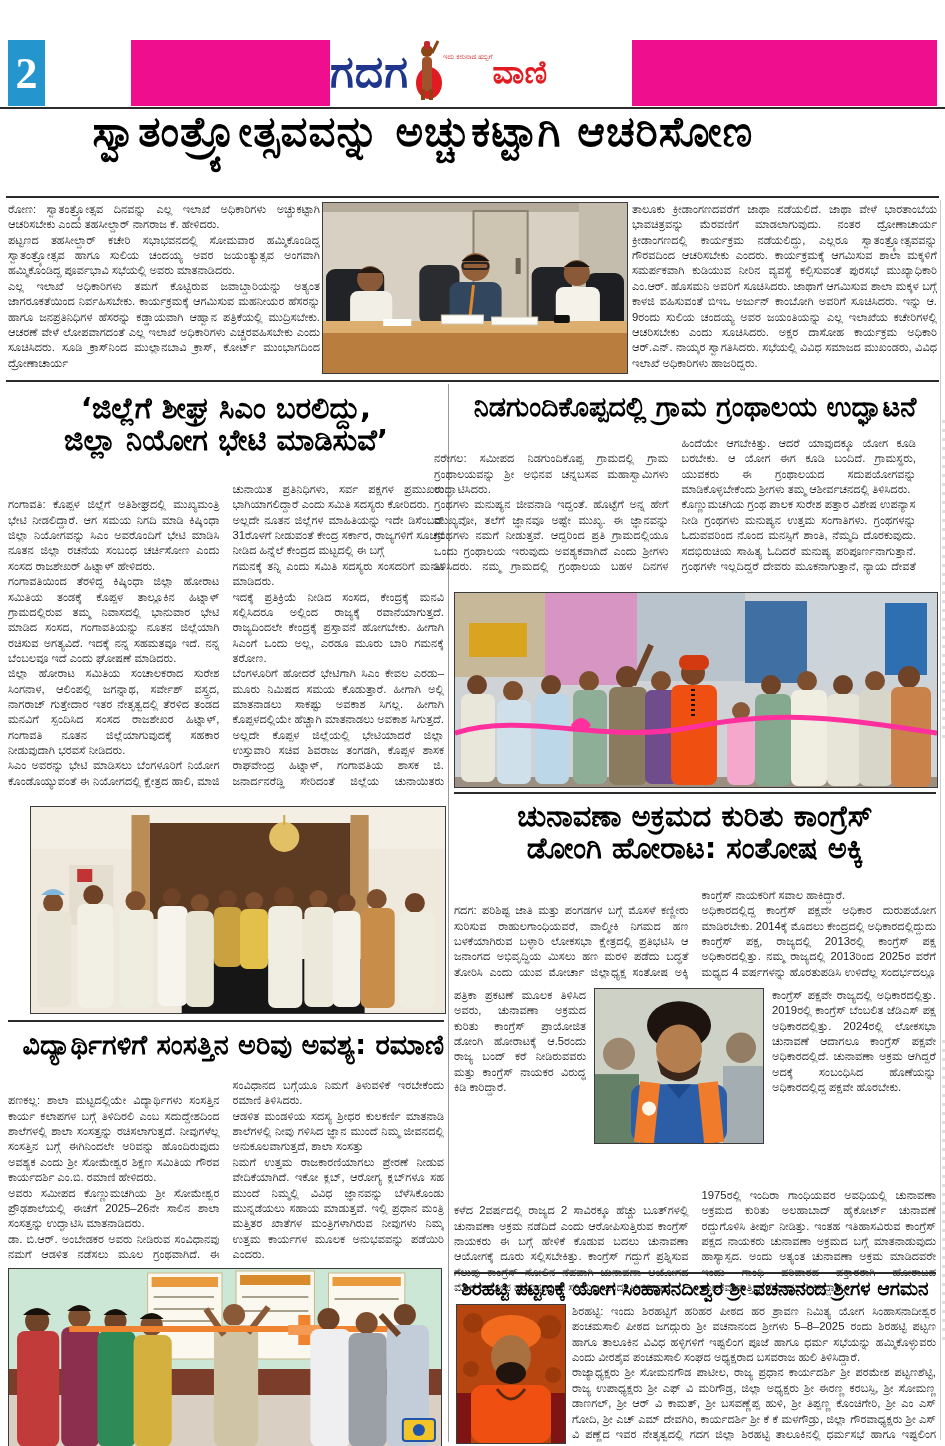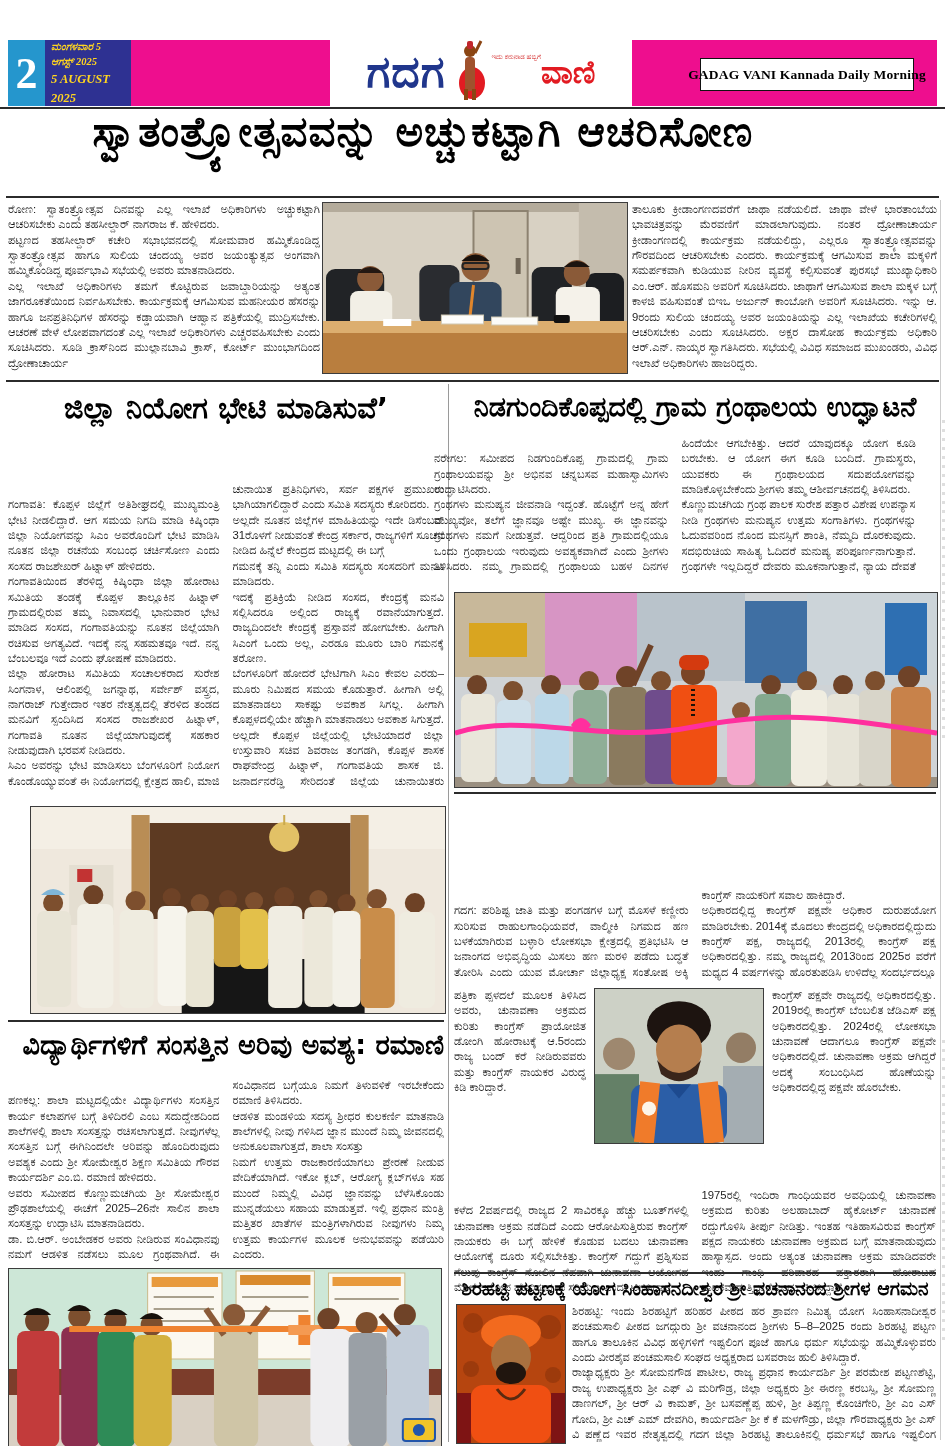--- a/index.html
+++ b/index.html
@@ -11,40 +11,36 @@
   .cols2{column-count:2;column-gap:13px;column-fill:auto;}
   .headline{font-family:"DejaVu Sans",sans-serif;font-weight:bold;color:#000;text-align:center;line-height:1.12;}
   .photo-frame{border:1px solid #3c3c3c;background:#eceae4;overflow:hidden;}
   .photo-frame svg{display:block;width:100%;height:100%;}
   .num-box{background:#2596cd;color:#ffffff;display:flex;align-items:center;justify-content:center;
            font-family:"Liberation Serif",serif;font-size:44px;font-weight:bold;}
   .date-box{background:#2e3192;color:#ffd520;display:flex;flex-direction:column;justify-content:center;
             padding:4px 6px;font-family:"Liberation Serif",serif;font-weight:bold;font-style:italic;
             font-size:12.5px;line-height:1.5;box-sizing:border-box;}
   .pink-band{background:#ee0e8e;}
-  .logo-panel{background:#ffffff;display:flex;align-items:center;justify-content:center;gap:6px;}
+  .logo-panel{background:#ffffff;display:flex;align-items:center;gap:0;}
   .logo-kn1{font-family:"DejaVu Sans",sans-serif;font-weight:bold;font-size:44px;color:#20368c;letter-spacing:1px;}
   .logo-kn2{font-family:"DejaVu Sans",sans-serif;font-weight:bold;font-size:32px;color:#e21b22;}
   .logo-tag{font-size:7px;color:#d01a1a;line-height:1.2;max-width:70px;}
   .edition-box{background:#ffffff;border:1.5px solid #111;display:flex;align-items:center;justify-content:center;
                font-family:"Liberation Serif",serif;font-weight:bold;font-size:13.5px;color:#000;
                letter-spacing:0.2px;white-space:nowrap;}
   .margin-strip{width:6px;background:repeating-linear-gradient(180deg,#c9c9c9 0 3px,transparent 3px 9px);opacity:.6;}
 </style>
 </head>
 <body>
 
 <div class="page">
 
   <div class="abs num-box" style="left:8px;top:40px;width:37px;height:66px;">2</div>
 
-  <div class="abs date-box" style="left:45px;top:40px;width:86px;height:66px;">
-    <span style="font-size:10.5px;">ಮಂಗಳವಾರ 5 ಆಗಸ್ಟ್ 2025</span>
-    <span>5 AUGUST 2025</span>
-  </div>
 
   <div class="abs pink-band" style="left:131px;top:40px;width:806px;height:66px;"></div>
 
   <div class="abs logo-panel" style="left:330px;top:36px;width:302px;height:72px;">
     <span class="logo-kn1">ಗದಗ</span>
     <span>
       <svg width="34" height="62" viewBox="0 0 34 62">
         <ellipse cx="20" cy="44" rx="13" ry="16" fill="#e21b22"></ellipse>
         <rect x="13" y="18" width="10" height="34" rx="4" fill="#a0522d"></rect>
         <circle cx="18" cy="12" r="6" fill="#8b4513"></circle>
@@ -53,21 +49,20 @@
         <rect x="12" y="50" width="4" height="11" fill="#8b4513"></rect>
         <rect x="20" y="50" width="4" height="11" fill="#8b4513"></rect>
       </svg>
     </span>
     <span style="display:flex;flex-direction:row;align-items:flex-start;">
       <span class="logo-tag">ಇದು ಕರುನಾಡ ಹಬ್ಬಿಗೆ</span>
       <span class="logo-kn2">ವಾಣಿ</span>
     </span>
   </div>
 
-  <div class="abs edition-box" style="left:700px;top:58px;width:212px;height:31px;">GADAG VANI Kannada Daily Morning</div>
 
   <div class="abs rule" style="left:0;top:107px;width:945px;height:2px;"></div>
 
   <div class="abs headline" style="left:0;top:108px;width:846px;font-size:42px;letter-spacing:1px;">ಸ್ವಾತಂತ್ರ್ಯೋತ್ಸವವನ್ನು ಅಚ್ಚುಕಟ್ಟಾಗಿ ಆಚರಿಸೋಣ</div>
 
   <div class="abs rule" style="left:6px;top:196px;width:933px;height:1.5px;"></div>
 
   <div class="abs body-text" style="left:8px;top:202px;width:312px;height:176px;">ರೋಣ: ಸ್ವಾತಂತ್ರ್ಯೋತ್ಸವ ದಿನವನ್ನು ಎಲ್ಲ ಇಲಾಖೆ ಅಧಿಕಾರಿಗಳು ಅಚ್ಚುಕಟ್ಟಾಗಿ ಆಚರಿಸಬೇಕು ಎಂದು ತಹಸೀಲ್ದಾರ್ ನಾಗರಾಜ ಕೆ. ಹೇಳಿದರು.
 ಪಟ್ಟಣದ ತಹಸೀಲ್ದಾರ್ ಕಚೇರಿ ಸಭಾಭವನದಲ್ಲಿ ಸೋಮವಾರ ಹಮ್ಮಿಕೊಂಡಿದ್ದ ಸ್ವಾತಂತ್ರ್ಯೋತ್ಸವ ಹಾಗೂ ಸುಲಿಯ ಚಂದಯ್ಯ ಅವರ ಜಯಂತ್ಯುತ್ಸವ ಅಂಗವಾಗಿ ಹಮ್ಮಿಕೊಂಡಿದ್ದ ಪೂರ್ವಭಾವಿ ಸಭೆಯಲ್ಲಿ ಅವರು ಮಾತನಾಡಿದರು.
 ಎಲ್ಲ ಇಲಾಖೆ ಅಧಿಕಾರಿಗಳು ತಮಗೆ ಕೊಟ್ಟಿರುವ ಜವಾಬ್ದಾರಿಯನ್ನು ಅತ್ಯಂತ ಜಾಗರೂಕತೆಯಿಂದ ನಿರ್ವಹಿಸಬೇಕು. ಕಾರ್ಯಕ್ರಮಕ್ಕೆ ಆಗಮಿಸುವ ಮಹನೀಯರ ಹೆಸರನ್ನು ಹಾಗೂ ಜನಪ್ರತಿನಿಧಿಗಳ ಹೆಸರನ್ನು ಕಡ್ಡಾಯವಾಗಿ ಆಹ್ವಾನ ಪತ್ರಿಕೆಯಲ್ಲಿ ಮುದ್ರಿಸಬೇಕು. ಆಚರಣೆ ವೇಳೆ ಲೋಪವಾಗದಂತೆ ಎಲ್ಲ ಇಲಾಖೆ ಅಧಿಕಾರಿಗಳು ಎಚ್ಚರವಹಿಸಬೇಕು ಎಂದು ಸೂಚಿಸಿದರು. ಸೂಡಿ ಕ್ರಾಸ್‌ನಿಂದ ಮುಲ್ಲಾನಬಾವಿ ಕ್ರಾಸ್, ಕೋರ್ಟ್ ಮುಂಭಾಗದಿಂದ ದ್ರೋಣಾಚಾರ್ಯ</div>
@@ -106,20 +101,21 @@
   <div class="abs body-text" style="left:632px;top:202px;width:305px;height:176px;">ತಾಲೂಕು ಕ್ರೀಡಾಂಗಣದವರೆಗೆ ಜಾಥಾ ನಡೆಯಲಿದೆ. ಜಾಥಾ ವೇಳೆ ಭಾರತಾಂಬೆಯ ಭಾವಚಿತ್ರವನ್ನು ಮೆರವಣಿಗೆ ಮಾಡಲಾಗುವುದು. ನಂತರ ದ್ರೋಣಾಚಾರ್ಯ ಕ್ರೀಡಾಂಗಣದಲ್ಲಿ ಕಾರ್ಯಕ್ರಮ ನಡೆಯಲಿದ್ದು, ಎಲ್ಲರೂ ಸ್ವಾತಂತ್ರ್ಯೋತ್ಸವವನ್ನು ಗೌರವದಿಂದ ಆಚರಿಸಬೇಕು ಎಂದರು. ಕಾರ್ಯಕ್ರಮಕ್ಕೆ ಆಗಮಿಸುವ ಶಾಲಾ ಮಕ್ಕಳಿಗೆ ಸಮರ್ಪಕವಾಗಿ ಕುಡಿಯುವ ನೀರಿನ ವ್ಯವಸ್ಥೆ ಕಲ್ಪಿಸುವಂತೆ ಪುರಸಭೆ ಮುಖ್ಯಾಧಿಕಾರಿ ಎಂ.ಆರ್. ಹೊಸಮನಿ ಅವರಿಗೆ ಸೂಚಿಸಿದರು. ಜಾಥಾಗೆ ಆಗಮಿಸುವ ಶಾಲಾ ಮಕ್ಕಳ ಬಗ್ಗೆ ಕಾಳಜಿ ವಹಿಸುವಂತೆ ಬಿಇಒ ಅರ್ಜುನ್ ಕಾಂಬೋಗಿ ಅವರಿಗೆ ಸೂಚಿಸಿದರು. ಇನ್ನು ಆ. 9ರಂದು ಸುಲಿಯ ಚಂದಯ್ಯ ಅವರ ಜಯಂತಿಯನ್ನು ಎಲ್ಲ ಇಲಾಖೆಯ ಕಚೇರಿಗಳಲ್ಲಿ ಆಚರಿಸಬೇಕು ಎಂದು ಸೂಚಿಸಿದರು. ಅಕ್ಷರ ದಾಸೋಹ ಕಾರ್ಯಕ್ರಮ ಅಧಿಕಾರಿ ಆರ್.ಎನ್. ನಾಯ್ಕರ ಸ್ವಾಗತಿಸಿದರು. ಸಭೆಯಲ್ಲಿ ವಿವಿಧ ಸಮಾಜದ ಮುಖಂಡರು, ವಿವಿಧ ಇಲಾಖೆ ಅಧಿಕಾರಿಗಳು ಹಾಜರಿದ್ದರು.</div>
 
   <div class="abs rule" style="left:6px;top:380px;width:933px;height:1.5px;"></div>
 
   <div class="abs vline" style="left:448px;top:384px;width:1px;height:1058px;"></div>
   <div class="abs vline" style="left:940px;top:200px;width:1px;height:1240px;opacity:.5;"></div>
   <div class="abs margin-strip" style="left:942px;top:420px;height:320px;"></div>
   <div class="abs margin-strip" style="left:942px;top:1040px;height:300px;"></div>
 
   <div class="abs headline" style="left:8px;top:392px;width:436px;font-size:29px;">
+    <div>‘ಜಿಲ್ಲೆಗೆ ಶೀಘ್ರ ಸಿಎಂ ಬರಲಿದ್ದು,</div>
     <div>ಜಿಲ್ಲಾ ನಿಯೋಗ ಭೇಟಿ ಮಾಡಿಸುವೆ’</div>
   </div>
 
   <div class="abs body-text cols2" style="left:8px;top:482px;width:436px;height:318px;">
     <span>ಗಂಗಾವತಿ: ಕೊಪ್ಪಳ ಜಿಲ್ಲೆಗೆ ಅತಿಶೀಘ್ರದಲ್ಲಿ ಮುಖ್ಯಮಂತ್ರಿ ಭೇಟಿ ನೀಡಲಿದ್ದಾರೆ. ಆಗ ಸಮಯ ನಿಗದಿ ಮಾಡಿ ಕಿಷ್ಕಿಂಧಾ ಜಿಲ್ಲಾ ನಿಯೋಗವನ್ನು ಸಿಎಂ ಅವರೊಂದಿಗೆ ಭೇಟಿ ಮಾಡಿಸಿ ನೂತನ ಜಿಲ್ಲಾ ರಚನೆಯ ಸಂಬಂಧ ಚರ್ಚಿಸೋಣ ಎಂದು ಸಂಸದ ರಾಜಶೇಖರ್ ಹಿಟ್ನಾಳ್ ಹೇಳಿದರು.
 ಗಂಗಾವತಿಯಿಂದ ತೆರಳಿದ್ದ ಕಿಷ್ಕಿಂಧಾ ಜಿಲ್ಲಾ ಹೋರಾಟ ಸಮಿತಿಯ ತಂಡಕ್ಕೆ ಕೊಪ್ಪಳ ತಾಲ್ಲೂಕಿನ ಹಿಟ್ನಾಳ್ ಗ್ರಾಮದಲ್ಲಿರುವ ತಮ್ಮ ನಿವಾಸದಲ್ಲಿ ಭಾನುವಾರ ಭೇಟಿ ಮಾಡಿದ ಸಂಸದ, ಗಂಗಾವತಿಯನ್ನು ನೂತನ ಜಿಲ್ಲೆಯಾಗಿ ರಚಿಸುವ ಅಗತ್ಯವಿದೆ. ಇದಕ್ಕೆ ನನ್ನ ಸಹಮತವೂ ಇದೆ. ನನ್ನ ಬೆಂಬಲವೂ ಇದೆ ಎಂದು ಘೋಷಣೆ ಮಾಡಿದರು.
 ಜಿಲ್ಲಾ ಹೋರಾಟ ಸಮಿತಿಯ ಸಂಚಾಲಕರಾದ ಸುರೇಶ ಸಿಂಗನಾಳ, ಆಲಿಂಪಲ್ಲಿ ಜಗನ್ನಾಥ, ಸರ್ವೇಶ್ ವಸ್ತ್ರದ, ನಾಗರಾಜ್ ಗುತ್ತೇದಾರ ಇತರ ನೇತೃತ್ವದಲ್ಲಿ ತೆರಳಿದ ತಂಡದ ಮನವಿಗೆ ಸ್ಪಂದಿಸಿದ ಸಂಸದ ರಾಜಶೇಖರ ಹಿಟ್ನಾಳ್, ಗಂಗಾವತಿ ನೂತನ ಜಿಲ್ಲೆಯಾಗುವುದಕ್ಕೆ ಸಹಕಾರ ನೀಡುವುದಾಗಿ ಭರವಸೆ ನೀಡಿದರು.
 ಸಿಎಂ ಅವರನ್ನು ಭೇಟಿ ಮಾಡಿಸಲು ಬೆಂಗಳೂರಿಗೆ ನಿಯೋಗ ಕೊಂಡೊಯ್ಯುವಂತೆ ಈ ನಿಯೋಗದಲ್ಲಿ ಕ್ಷೇತ್ರದ ಹಾಲಿ, ಮಾಜಿ ಚುನಾಯಿತ ಪ್ರತಿನಿಧಿಗಳು, ಸರ್ವ ಪಕ್ಷಗಳ ಪ್ರಮುಖರು ಭಾಗಿಯಾಗಲಿದ್ದಾರೆ ಎಂದು ಸಮಿತಿ ಸದಸ್ಯರು ಕೋರಿದರು.
 ಅಲ್ಲದೇ ನೂತನ ಜಿಲ್ಲೆಗಳ ಮಾಹಿತಿಯನ್ನು ಇದೇ ಡಿಸೆಂಬರ್ 31ರೊಳಗೆ ನೀಡುವಂತೆ ಕೇಂದ್ರ ಸರ್ಕಾರ, ರಾಜ್ಯಗಳಿಗೆ ಸೂಚನೆ ನೀಡಿದ ಹಿನ್ನೆಲೆ ಕೇಂದ್ರದ ಮಟ್ಟದಲ್ಲಿ ಈ ಬಗ್ಗೆ</span>
     <span>ಗಮನಕ್ಕೆ ತನ್ನಿ ಎಂದು ಸಮಿತಿ ಸದಸ್ಯರು ಸಂಸದರಿಗೆ ಮನವಿ ಮಾಡಿದರು.
@@ -280,28 +276,32 @@
         <rect x="404" y="97" width="34" height="96" rx="7" fill="#d8d5c9"></rect>
       <circle cx="454" cy="84" r="11" fill="#6f4328"></circle>
         <rect x="436" y="94" width="40" height="100" rx="7" fill="#c8824a"></rect>
       <path d="M0 140 C 70 118, 150 152, 238 134 S 390 126, 482 140" stroke="#ff2f9e" stroke-width="5" fill="none"></path>
       <path d="M116 132 q 10 -14 20 0 q -10 14 -20 0" fill="#ff2f9e"></path>
     </svg>
   </div>
 
   <div class="abs rule" style="left:454px;top:792px;width:482px;height:1.5px;"></div>
 
+  <div class="abs headline" style="left:454px;top:800px;width:482px;font-size:29px;">
+    <div>ಚುನಾವಣಾ ಅಕ್ರಮದ ಕುರಿತು ಕಾಂಗ್ರೆಸ್</div>
+    <div>ಡೋಂಗಿ ಹೋರಾಟ: ಸಂತೋಷ ಅಕ್ಕಿ</div>
+  </div>
 
   <div class="abs body-text cols2" style="left:454px;top:888px;width:482px;height:98px;">
     <span>ಗದಗ: ಪರಿಶಿಷ್ಟ ಜಾತಿ ಮತ್ತು ಪಂಗಡಗಳ ಬಗ್ಗೆ ಮೊಸಳೆ ಕಣ್ಣೀರು ಸುರಿಸುವ ರಾಹುಲಗಾಂಧಿಯವರೆ, ವಾಲ್ಮೀಕಿ ನಿಗಮದ ಹಣ ಬಳಕೆಯಾಗಿರುವ ಬಳ್ಳಾರಿ ಲೋಕಸಭಾ ಕ್ಷೇತ್ರದಲ್ಲಿ ಪ್ರತಿಭಟಿಸಿ ಆ ಜನಾಂಗದ ಅಭಿವೃದ್ಧಿಯ ಮಿಸಲು ಹಣ ಮರಳಿ ಪಡೆದು ಬದ್ಧತೆ ತೋರಿಸಿ ಎಂದು ಯುವ ಮೋರ್ಚಾ ಜಿಲ್ಲಾಧ್ಯಕ್ಷ ಸಂತೋಷ ಅಕ್ಕಿ ಕಾಂಗ್ರೆಸ್ ನಾಯಕರಿಗೆ ಸವಾಲ ಹಾಕಿದ್ದಾರೆ.</span>
     <span>ಅಧಿಕಾರದಲ್ಲಿದ್ದ ಕಾಂಗ್ರೆಸ್ ಪಕ್ಷವೇ ಅಧಿಕಾರ ದುರುಪಯೋಗ ಮಾಡಿರಬೇಕು. 2014ಕ್ಕೆ ಮೊದಲು ಕೇಂದ್ರದಲ್ಲಿ ಅಧಿಕಾರದಲ್ಲಿದ್ದುದು ಕಾಂಗ್ರೆಸ್ ಪಕ್ಷ, ರಾಜ್ಯದಲ್ಲಿ 2013ರಲ್ಲಿ ಕಾಂಗ್ರೆಸ್ ಪಕ್ಷ ಅಧಿಕಾರದಲ್ಲಿತ್ತು. ನಮ್ಮ ರಾಜ್ಯದಲ್ಲಿ 2013ರಿಂದ 2025ರ ವರೆಗೆ ಮಧ್ಯದ 4 ವರ್ಷಗಳನ್ನು ಹೊರತುಪಡಿಸಿ ಉಳಿದೆಲ್ಲ ಸಂದರ್ಭದಲ್ಲೂ ಕಾಂಗ್ರೆಸ್ ಪಕ್ಷವೇ ಅಧಿಕಾರದಲ್ಲಿತ್ತು. 2014ರ ಲೋಕಸಭಾ ಚುನಾವಣೆ ನಡೆದಾಗಲೂ</span>
   </div>
 
   <div class="abs" style="left:454px;top:988px;width:482px;height:156px;display:flex;gap:8px;">
-    <div class="body-text" style="width:132px;height:156px;">ಪತ್ರಿಕಾ ಪ್ಪಳದಲೆ ಮೂಲಕ ತಿಳಿಸಿದ ಅವರು, ಚುನಾವಣಾ ಅಕ್ರಮದ ಕುರಿತು ಕಾಂಗ್ರೆಸ್ ಪ್ರಾಯೋಜಿತ ಡೋಂಗಿ ಹೋರಾಟಕ್ಕೆ ಆ.5ರಂದು ರಾಜ್ಯ ಬಂದ್ ಕರೆ ನೀಡಿರುವವರು ಮತ್ತು ಕಾಂಗ್ರೆಸ್ ನಾಯಕರ ವಿರುದ್ಧ ಕಿಡಿ ಕಾರಿದ್ದಾರೆ.</div>
+    <div class="body-text" style="width:132px;height:156px;">ಪತ್ರಿಕಾ ಪ್ರಕಟಣೆ ಮೂಲಕ ತಿಳಿಸಿದ ಅವರು, ಚುನಾವಣಾ ಅಕ್ರಮದ ಕುರಿತು ಕಾಂಗ್ರೆಸ್ ಪ್ರಾಯೋಜಿತ ಡೋಂಗಿ ಹೋರಾಟಕ್ಕೆ ಆ.5ರಂದು ರಾಜ್ಯ ಬಂದ್ ಕರೆ ನೀಡಿರುವವರು ಮತ್ತು ಕಾಂಗ್ರೆಸ್ ನಾಯಕರ ವಿರುದ್ಧ ಕಿಡಿ ಕಾರಿದ್ದಾರೆ.</div>
     <div class="photo-frame" style="width:168px;height:154px;flex:none;">
       <svg viewBox="0 0 168 152" preserveAspectRatio="none">
         <rect width="168" height="152" fill="#cdd1c6"></rect>
         <circle cx="24" cy="64" r="16" fill="#8a6a4a" opacity="0.7"></circle>
         <rect x="0" y="84" width="44" height="68" fill="#4a6b4f" opacity="0.8"></rect>
         <circle cx="146" cy="58" r="15" fill="#7a5a3c" opacity="0.7"></circle>
         <rect x="128" y="76" width="40" height="76" fill="#9aa4ad" opacity="0.8"></rect>
         <ellipse cx="84" cy="36" rx="32" ry="24" fill="#1d1410"></ellipse>
         <ellipse cx="84" cy="60" rx="23" ry="25" fill="#b57e4e"></ellipse>
         <path d="M62 70 q22 26 44 0 l-4 14 q-18 14 -36 0 z" fill="#3a251a"></path>

